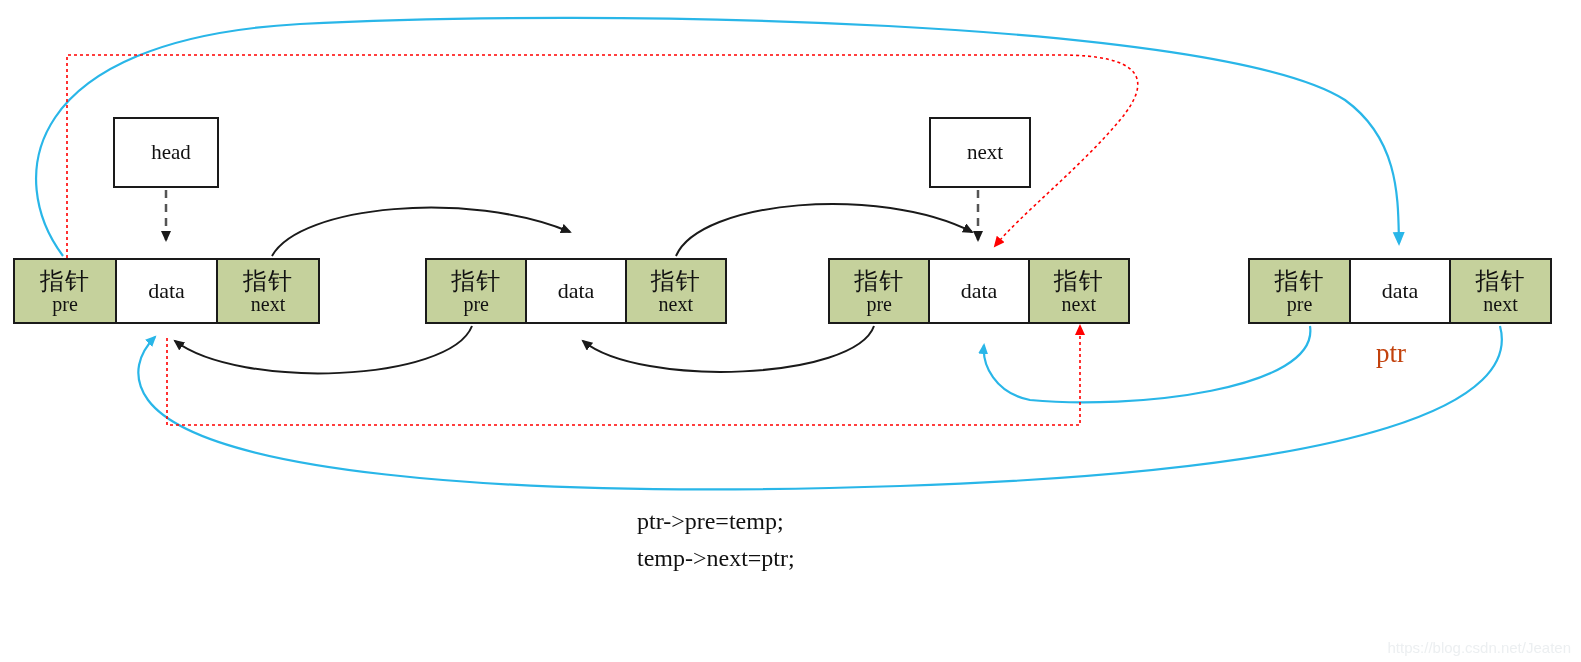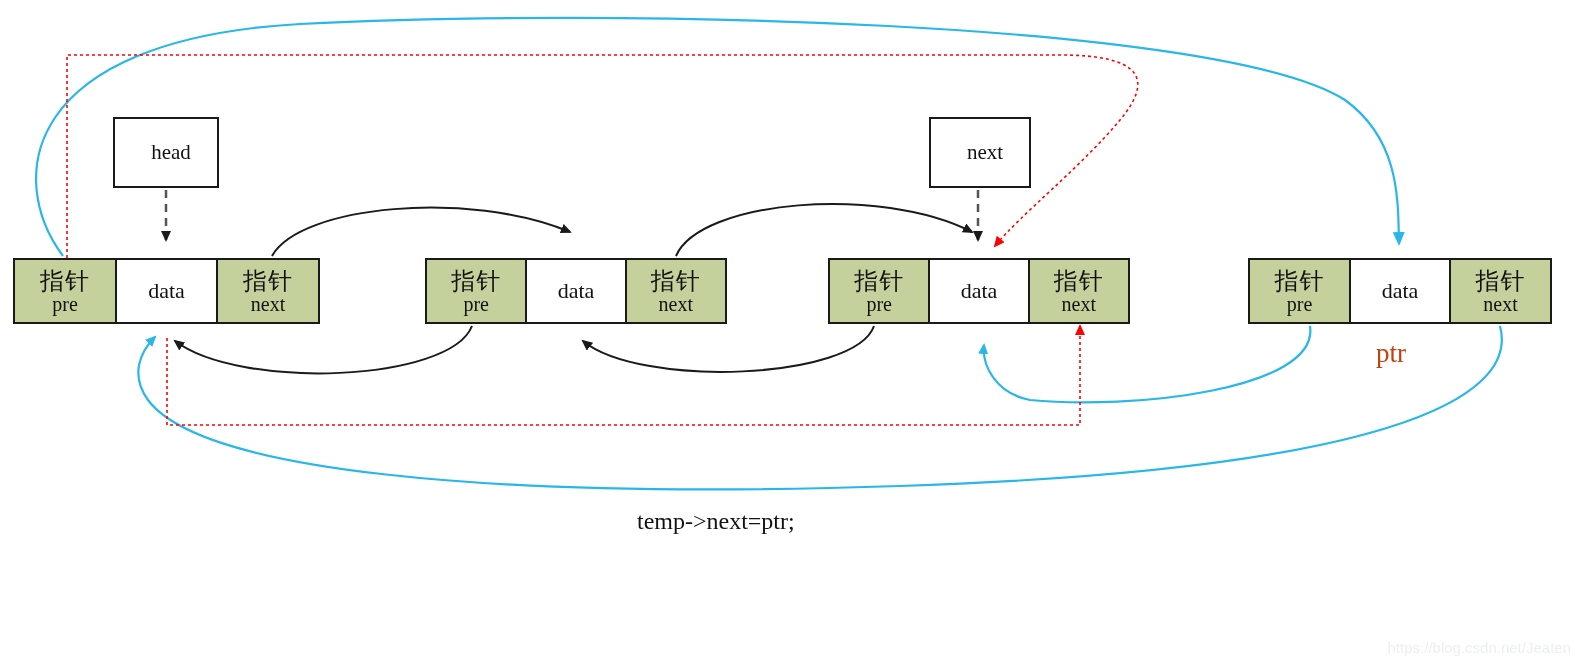--- a/index.html
+++ b/index.html
@@ -212,18 +212,19 @@
 
   <div class="varbox" style="left:929px; top:117px; width:102px; height:71px;">
     <span>next</span>
   </div>
 
   <div class="ptr-label" style="left:1376px; top:338px;">
     <span>ptr</span>
   </div>
 
   <div class="code-block">
+    <div class="code-line">ptr-&gt;pre=temp;</div>
     <div class="code-line">temp-&gt;next=ptr;</div>
   </div>
 
   <div class="watermark">https://blog.csdn.net/Jeaten</div>
 
 </div>
 
 </body></html>

